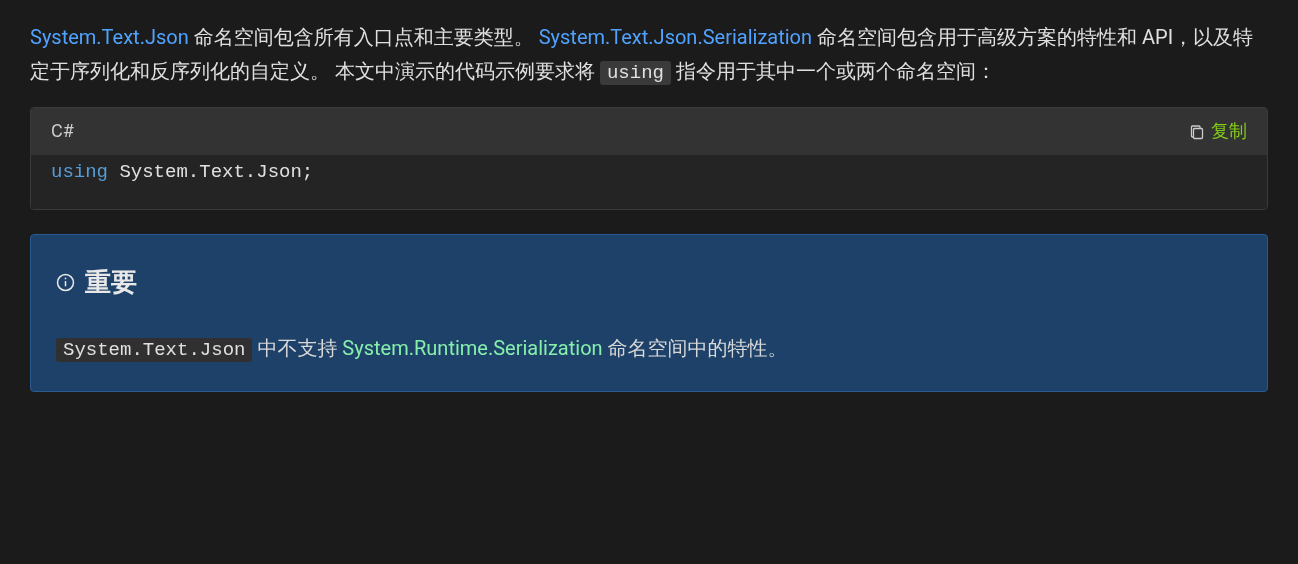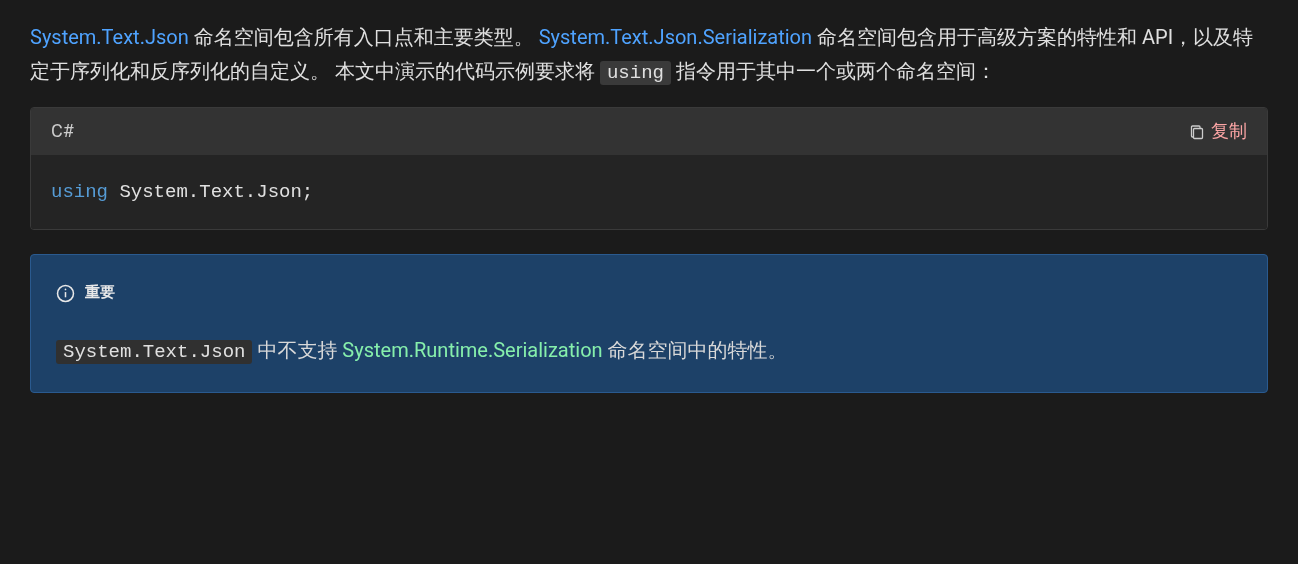--- a/index.html
+++ b/index.html
@@ -46,29 +46,29 @@
       background-color: #333333;
       padding: 8px 20px;
       font-size: 18px;
       color: #cccccc;
     }
     .copy-button {
       display: flex;
       align-items: center;
       gap: 6px;
       cursor: pointer;
-      color: #fca5a5;
+      color: #84cc16;
       font-size: 18px;
     }
     .copy-icon {
       width: 16px;
       height: 16px;
     }
     .code-body {
-      padding: 22px 20px 22px 20px;
+      padding: 2px 20px 22px 20px;
       font-family: Consolas, "Courier New", monospace;
       font-size: 19px;
       line-height: 1.6;
       background-color: #242424;
       color: #e0e0e0;
     }
     .code-line {
       white-space: pre;
     }
     .keyword {
@@ -79,21 +79,21 @@
       border: 1px solid #2a5a8f;
       border-radius: 4px;
       padding: 25px 25px;
       margin-top: 20px;
     }
     .alert-header {
       display: flex;
       align-items: center;
       gap: 10px;
       font-weight: bold;
-      font-size: 15px;
+      font-size: 26px;
       color: #e8e8e8;
       margin-bottom: 28px;
     }
     .info-icon {
       width: 19px;
       height: 19px;
     }
     .alert-body {
       font-size: 20px;
       color: #d8d8d8;

